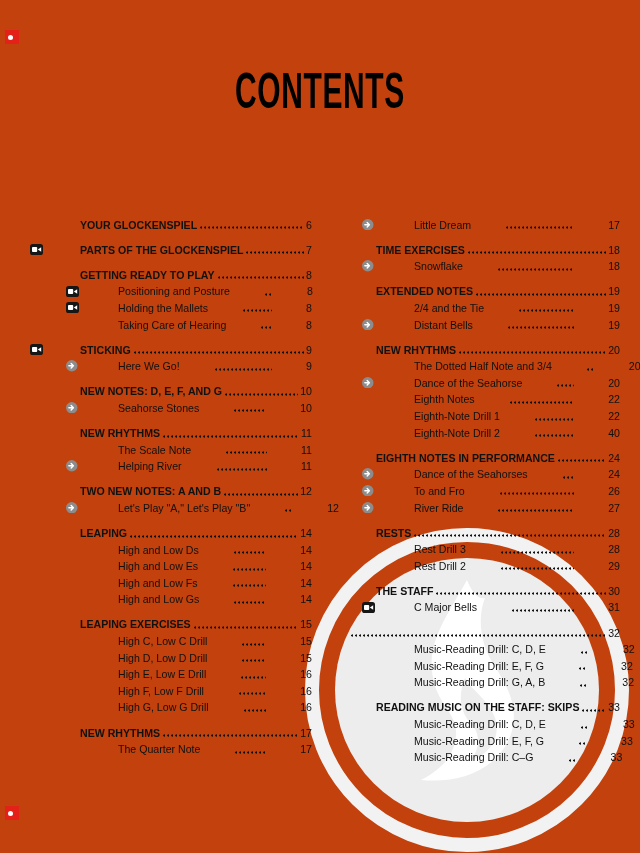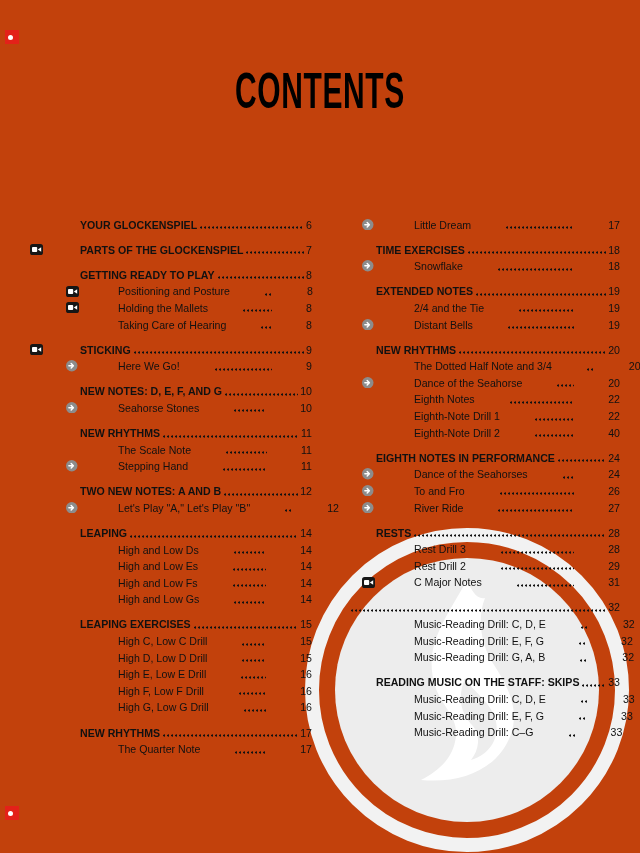--- a/index.html
+++ b/index.html
@@ -198,21 +198,21 @@
           <span class="leader"></span>
           <span class="pagenum">11</span>
         </div>
         <div class="row level-1">
           <span class="icon-slot">
             <svg width="11.5" height="11.5" viewBox="0 0 12 12">
               <circle cx="6" cy="6" r="6" fill="#8c8c8c"></circle>
               <path d="M3 6 L7.6 6 M5.4 3.7 L7.7 6 L5.4 8.3" stroke="#fff" stroke-width="1.5" fill="none" stroke-linecap="round" stroke-linejoin="round"></path>
             </svg>
           </span>
-          <span class="label">Stepping Hand</span>
+          <span class="label">Helping River</span>
           <span class="leader"></span>
           <span class="pagenum">11</span>
         </div>
         <div class="row level-0 header gap">
           <span class="icon-slot"></span>
           <span class="label">TWO NEW NOTES: A AND B</span>
           <span class="leader"></span>
           <span class="pagenum">12</span>
         </div>
         <div class="row level-1">
@@ -447,30 +447,36 @@
           <span class="icon-slot"></span>
           <span class="label">Rest Drill 3</span>
           <span class="leader"></span>
           <span class="pagenum">28</span>
         </div>
         <div class="row level-1">
           <span class="icon-slot"></span>
           <span class="label">Rest Drill 2</span>
           <span class="leader"></span>
           <span class="pagenum">29</span>
+        </div>
+        <div class="row level-0 header gap">
+          <span class="icon-slot"></span>
+          <span class="label">THE STAFF</span>
+          <span class="leader"></span>
+          <span class="pagenum">30</span>
         </div>
         <div class="row level-1">
           <span class="icon-slot">
             <svg width="13" height="11" viewBox="0 0 13 11">
               <rect x="0" y="0" width="13" height="11" rx="2.6" fill="#161616"></rect>
               <rect x="2" y="3.1" width="5.2" height="4.8" rx="0.9" fill="#fff"></rect>
               <path d="M7.8 5.5 L11.2 3.3 L11.2 7.7 Z" fill="#fff"></path>
             </svg>
           </span>
-          <span class="label">C Major Notes</span>
+          <span class="label">C Major Bells</span>
           <span class="leader"></span>
           <span class="pagenum">31</span>
         </div>
         <div class="row level-0 header gap">
           <span class="icon-slot"></span>
           <span class="leader"></span>
           <span class="pagenum">32</span>
         </div>
         <div class="row level-1">
           <span class="icon-slot"></span>

